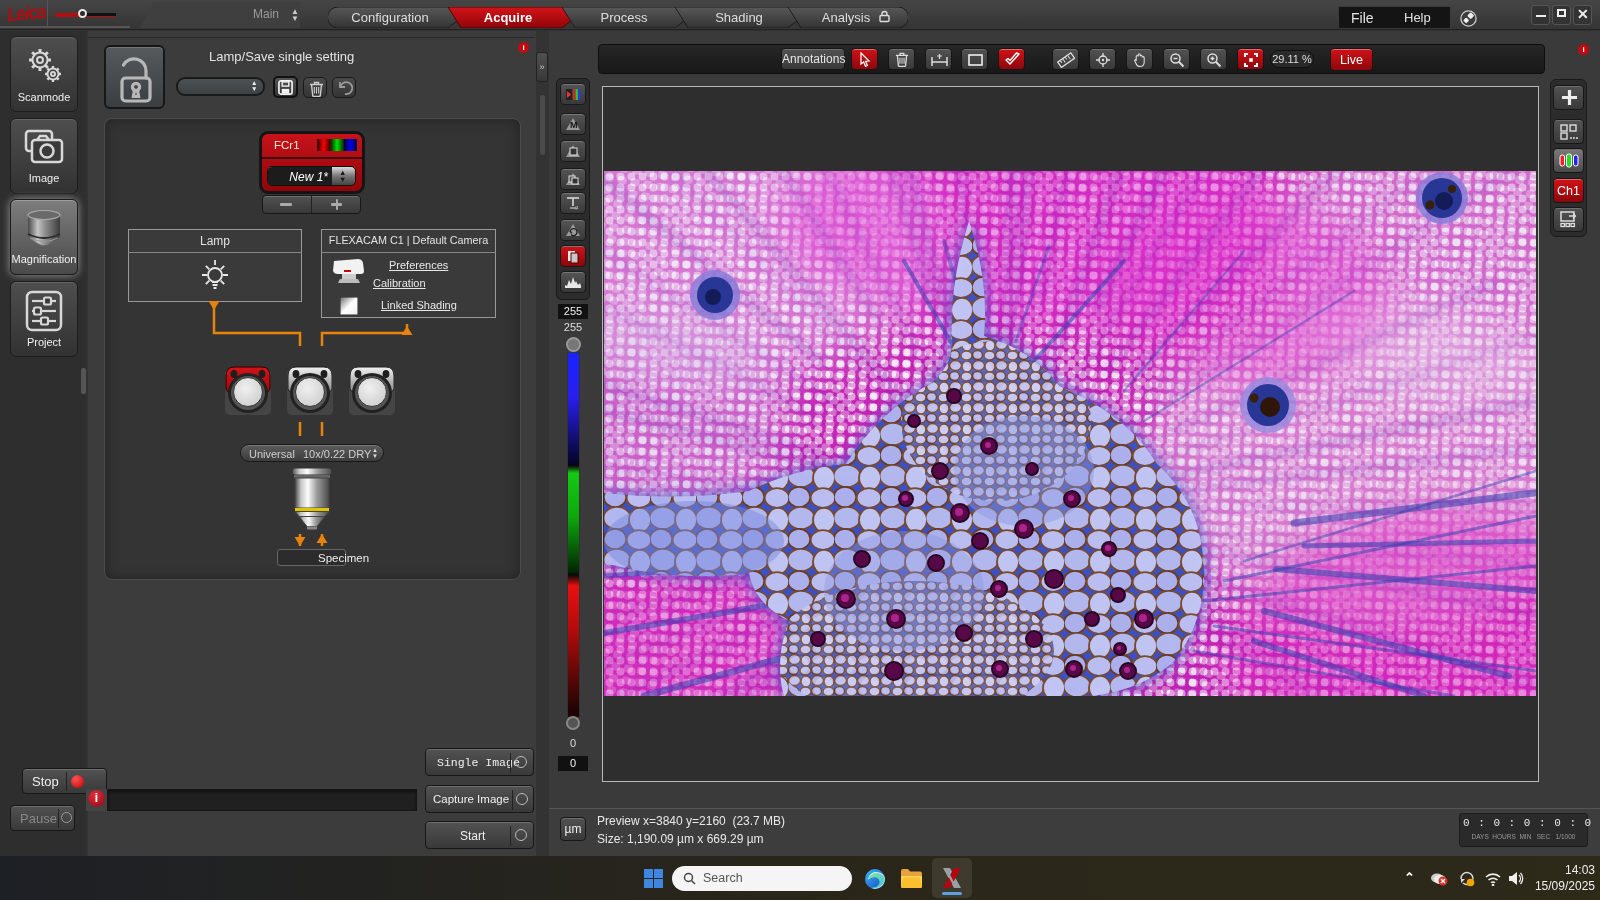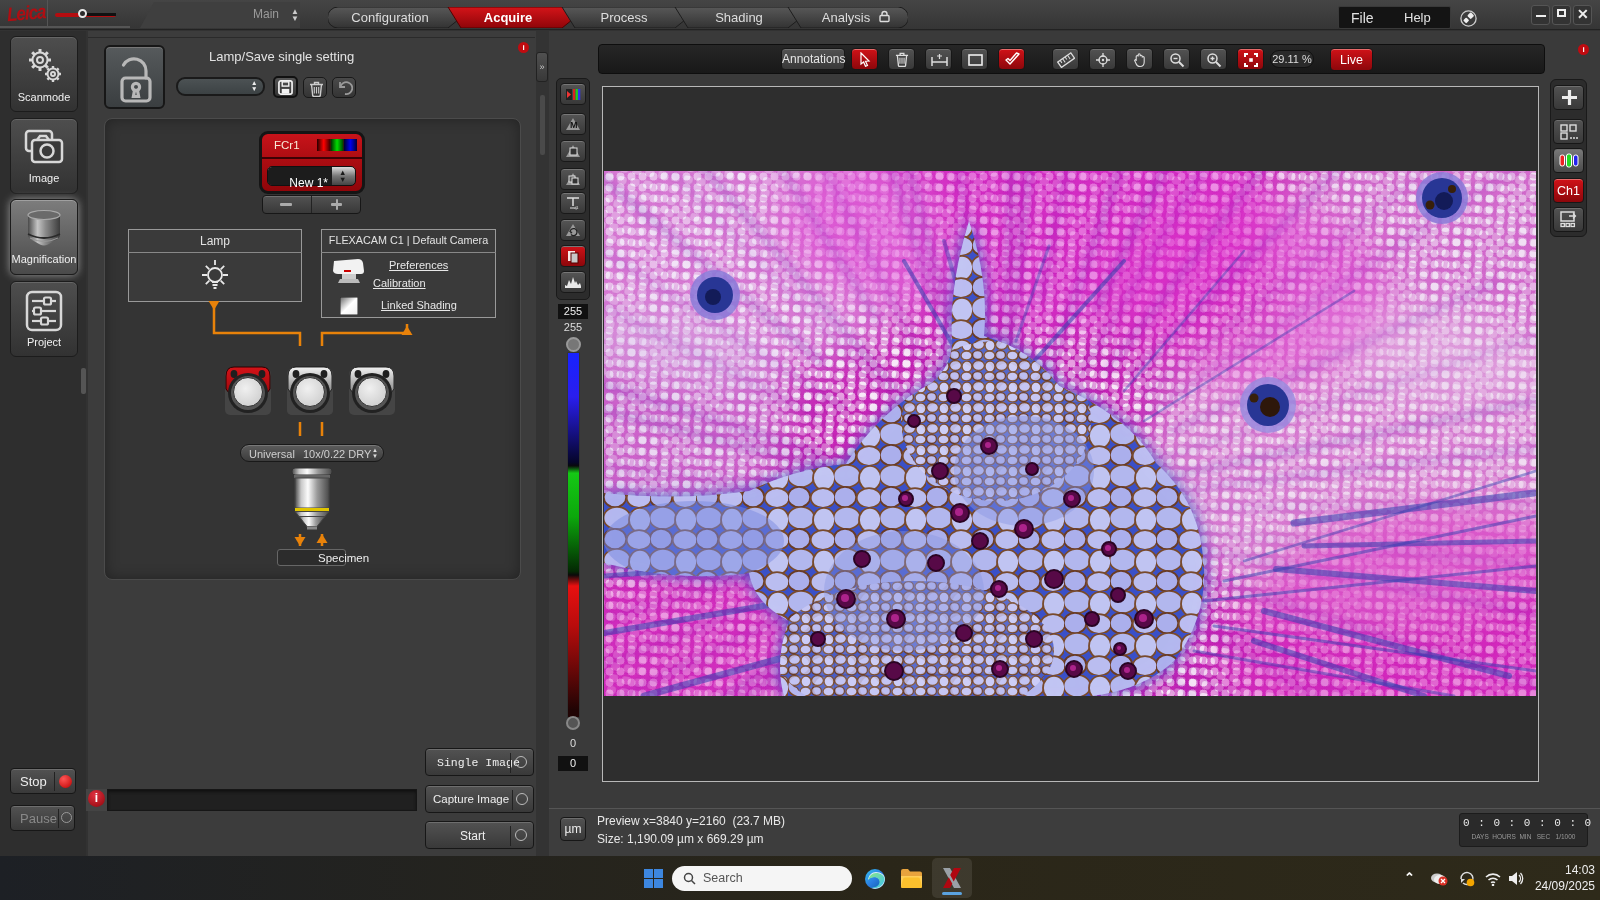--- a/index.html
+++ b/index.html
@@ -195,21 +195,21 @@
           <stop offset=".5" stop-color="#00e"></stop>
           <stop offset="1" stop-color="#003"></stop>
         </linearGradient>
  </defs>
  <rect x="0" y="0" width="13.4" height="12" fill="url(#rg1)"></rect>
       <rect x="13.4" y="0" width="13.3" height="12" fill="url(#gg1)"></rect>
       <rect x="26.7" y="0" width="13.3" height="12" fill="url(#bg1)"></rect>
 </svg>
 <div class="abs" style="left:262px;top:157px;width:100px;height:2px;background:#3d0205;"></div>
 <div class="abs" style="left:267px;top:166px;width:89px;height:20px;background:linear-gradient(#ddd,#777 50%,#444);border-radius:5px;border:1px solid #111;"></div>
-<div class="abs" style="left:268px;top:167px;width:64px;height:18px;background:#1c1c1c;border-radius:4px 0 0 4px;color:#fff;font-size:12px;text-align:right;padding:9px 4px 0 0;">New 1*</div>
+<div class="abs" style="left:268px;top:167px;width:64px;height:18px;background:#1c1c1c;border-radius:4px 0 0 4px;color:#fff;font-size:12px;text-align:right;padding:3px 4px 0 0;font-style:italic;">New 1*</div>
 <div class="abs" style="left:339px;top:169px;color:#1a1a1a;font-size:7.5px;line-height:7px;">▲<br>▼</div>
 
 <div class="abs btn" style="left:262px;top:195px;width:99px;height:19px;"></div>
 <div class="abs" style="left:311px;top:196px;width:1px;height:17px;background:#222;"></div>
 <div class="abs" style="left:280px;top:203px;width:12px;height:2.5px;background:#aaa;border-radius:1px;"></div>
 <div class="abs" style="left:331px;top:203px;width:11px;height:2.5px;background:#aaa;border-radius:1px;"></div>
 <div class="abs" style="left:335.5px;top:199px;width:2.5px;height:11px;background:#aaa;border-radius:1px;"></div>
 
 <div class="abs" style="left:128px;top:229px;width:174px;height:73px;border:1px solid #999;background:#3a3a3a;"></div>
 <div class="abs txt" style="left:128px;top:234px;width:174px;text-align:center;font-size:12px;">Lamp</div>
@@ -327,21 +327,21 @@
   <path d="M196 238 v12 M218 250 v-12"></path>
  </g>
  <g fill="#e8820a">
   <path d="M110 14 l-5.5-9 h11 Z"></path>
   <path d="M303 30 l-5.5 9 h11 Z"></path>
   <path d="M196 250 l-5.5-9 h11 Z"></path>
   <path d="M218 238 l-5.5 9 h11 Z"></path>
  </g>
 </svg>
 
-<div class="abs btn" style="left:10px;top:768px;width:66px;height:26px;">
+<div class="abs btn" style="left:22px;top:768px;width:85px;height:26px;">
       <span style="position:absolute;left:9px;top:5px;font-size:13px;color:#eee;">Stop</span>
       <span style="position:absolute;left:43px;top:3px;width:1px;height:19px;background:#222;"></span>
       <span style="position:absolute;left:48px;top:6px;width:13px;height:13px;border-radius:50%;background:radial-gradient(circle at 35% 30%,#f55,#b00);"></span>
     </div>
 <div class="abs btn" style="left:10px;top:805px;width:65px;height:26px;">
       <span style="position:absolute;left:9px;top:5px;font-size:13px;color:#888;">Pause</span>
       <span style="position:absolute;left:47px;top:3px;width:1px;height:19px;background:#222;"></span>
       <span style="position:absolute;left:50px;top:6px;width:11px;height:11px;border-radius:50%;border:1.5px solid #999;"></span>
     </div>
 <div class="abs" style="left:86px;top:789px;width:21px;height:22px;background:#444;"></div>
@@ -776,14 +776,14 @@
         <path d="M4.5 8 a7 7 0 0 1 9 0"></path>
         <path d="M7 10.7 a3.5 3.5 0 0 1 4 0"></path>
       </g>
       <circle cx="9" cy="13" r="1.3" fill="#eee"></circle>
     </svg>
 <svg class="abs" style="left:1508px;top:871px;" width="16" height="15" viewBox="0 0 16 15">
       <path d="M1 5 h3 L9 1 V14 L4 10 H1 Z" fill="#eee"></path>
       <path d="M11 4 a5 5 0 0 1 0 7 M12.5 2 a8 8 0 0 1 0 11" fill="none" stroke="#eee" stroke-width="1.3"></path>
     </svg>
 <div class="abs" style="left:1540px;top:863px;width:55px;color:#eee;font-size:12px;text-align:right;">14:03</div>
-<div class="abs" style="left:1519px;top:879px;width:76px;color:#eee;font-size:12px;text-align:right;">24/09/2025</div>
+<div class="abs" style="left:1519px;top:879px;width:76px;color:#eee;font-size:12px;text-align:right;">15/09/2025</div>
 </div>
 
 </body></html>

